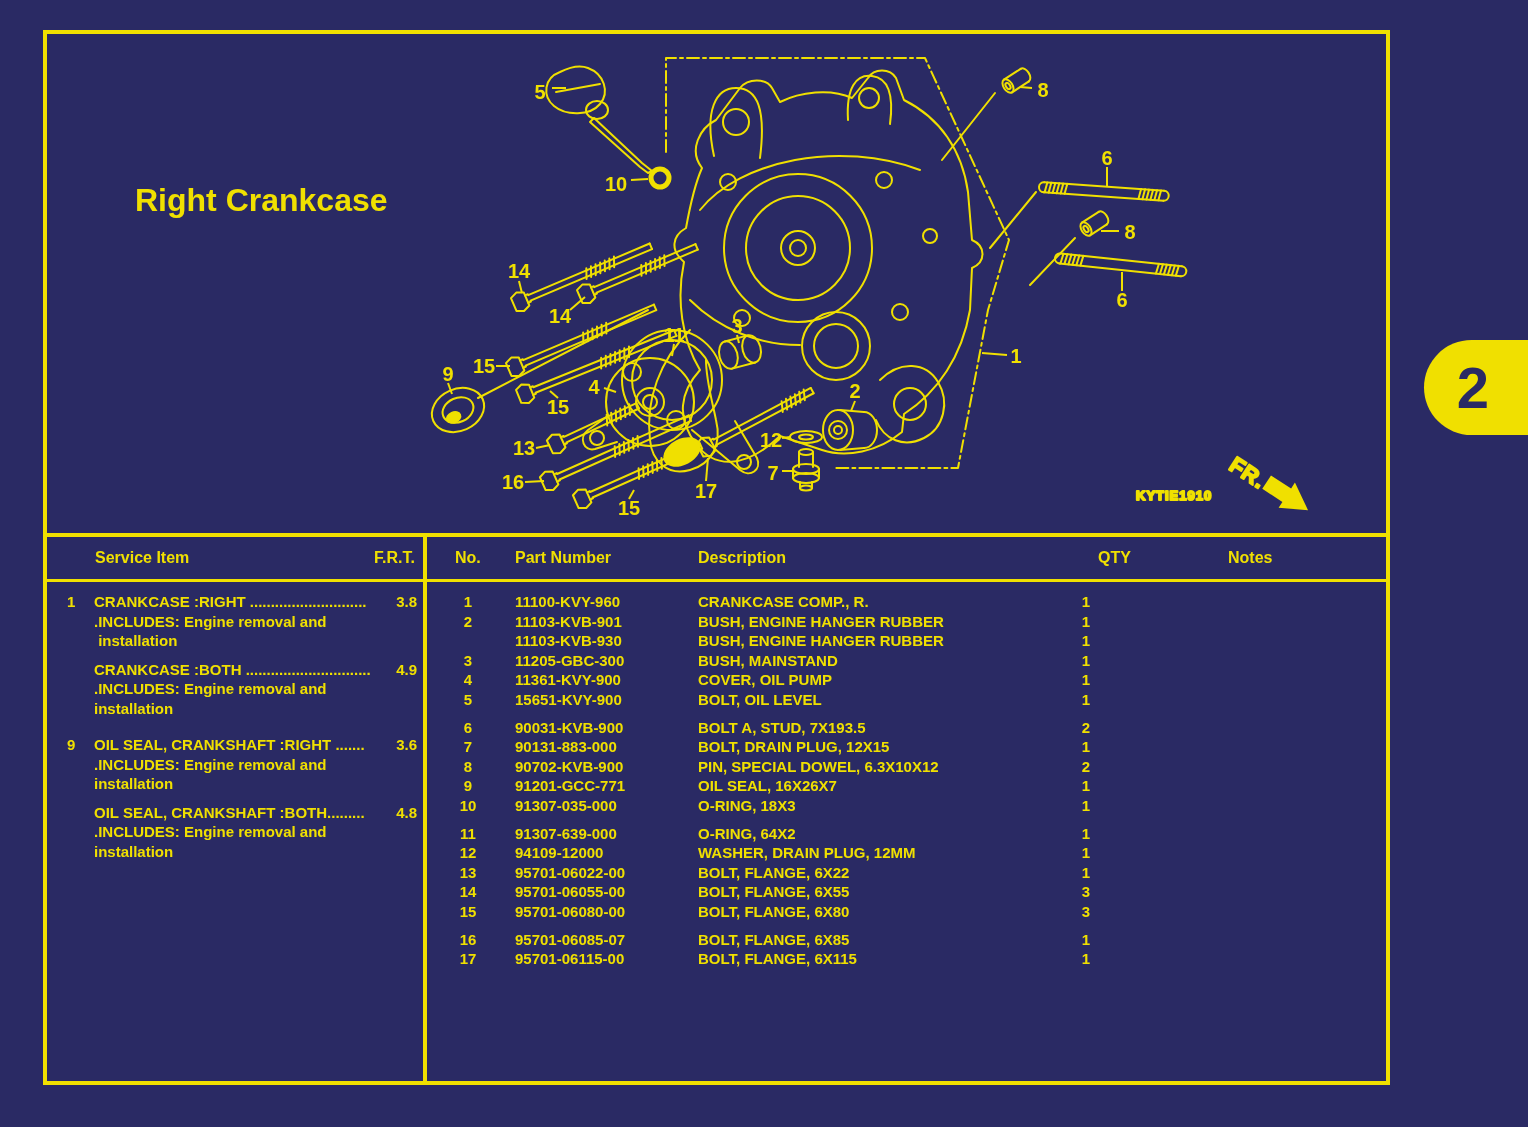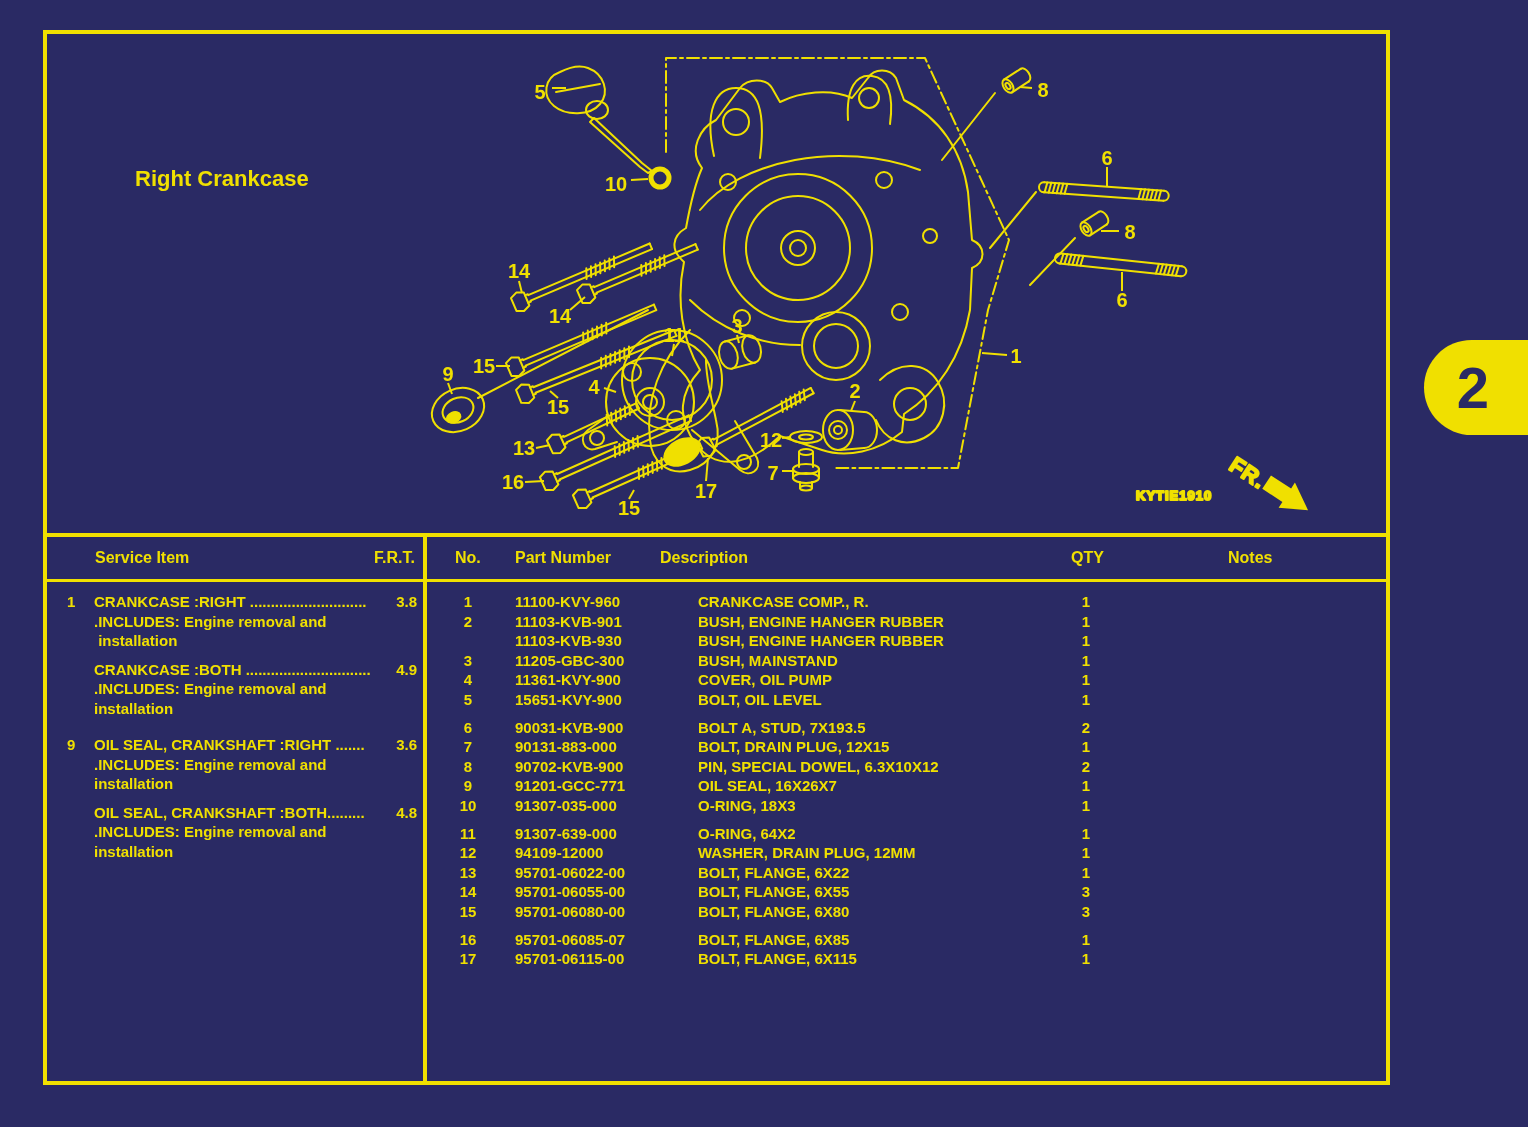--- a/index.html
+++ b/index.html
@@ -13,37 +13,37 @@
   .frame {
     position:absolute; left:43px; top:30px; width:1347px; height:1055px;
     border:4px solid var(--accent); box-sizing:border-box;
   }
   .hdiv   { position:absolute; left:43px;  top:533px; width:1347px; height:4px; background:var(--accent); }
   .vdiv   { position:absolute; left:423px; top:533px; width:4px;  height:552px; background:var(--accent); }
   .hunder { position:absolute; left:47px;  top:579px; width:1339px; height:3px; background:var(--accent); }
 
   .title-block { position:absolute; left:135px; top:150px; }
   .title-code  { font-size:34px; letter-spacing:2px; }
-  .title-name  { font-size:22px; margin-top:16px; }
+  .title-name  { font-size:32px; margin-top:32px; }
 
   #diagram-svg { position:absolute; left:0; top:0; pointer-events:none; }
   #art { stroke:var(--accent); stroke-width:2; fill:none; stroke-linecap:round; stroke-linejoin:round; }
   #art .fill { fill:var(--accent); stroke:none; }
   #callouts text { font:bold 20px "Liberation Sans", sans-serif; fill:var(--accent); stroke:none;
                    text-anchor:middle; dominant-baseline:central; }
   #callouts line { stroke:var(--accent); stroke-width:2; }
   .svg-small-text { font:bold 13px "Liberation Sans", sans-serif; fill:var(--accent); letter-spacing:1px; }
   .svg-fr-text { font:bold 22px "Liberation Sans", sans-serif; fill:var(--accent); letter-spacing:1px; }
 
   .svc-header { position:absolute; top:549px; font-size:16px; }
   .svc-h-item { position:absolute; left:95px;  top:0; white-space:nowrap; }
   .svc-h-frt  { position:absolute; left:374px; top:0; white-space:nowrap; }
   .p-h { position:absolute; top:549px; font-size:16px; white-space:nowrap; }
   .p-h-no   { left:455px; }  .p-h-pn   { left:515px; }
-  .p-h-desc { left:660px; }  .p-h-qty  { left:1071px; } .p-h-notes { left:1228px; }
+  .p-h-desc { left:698px; }  .p-h-qty  { left:1098px; } .p-h-notes { left:1228px; }
 
   #service-body { position:absolute; left:47px; top:592px; width:376px; font-size:15px; }
   .svc-group   { position:relative; margin-bottom:17px; }
   .svc-ref     { position:absolute; left:20px; top:1px; }
   .svc-entries { margin-left:47px; }
   .svc-entry   { position:relative; margin-bottom:9px; width:330px; }
   .svc-line    { line-height:19.5px; white-space:pre-wrap; }
   .svc-frt     { position:absolute; right:7px; top:0; line-height:19.5px; }
 
   #parts-body { position:absolute; left:43px; top:592px; width:1343px; font-size:15px; }

